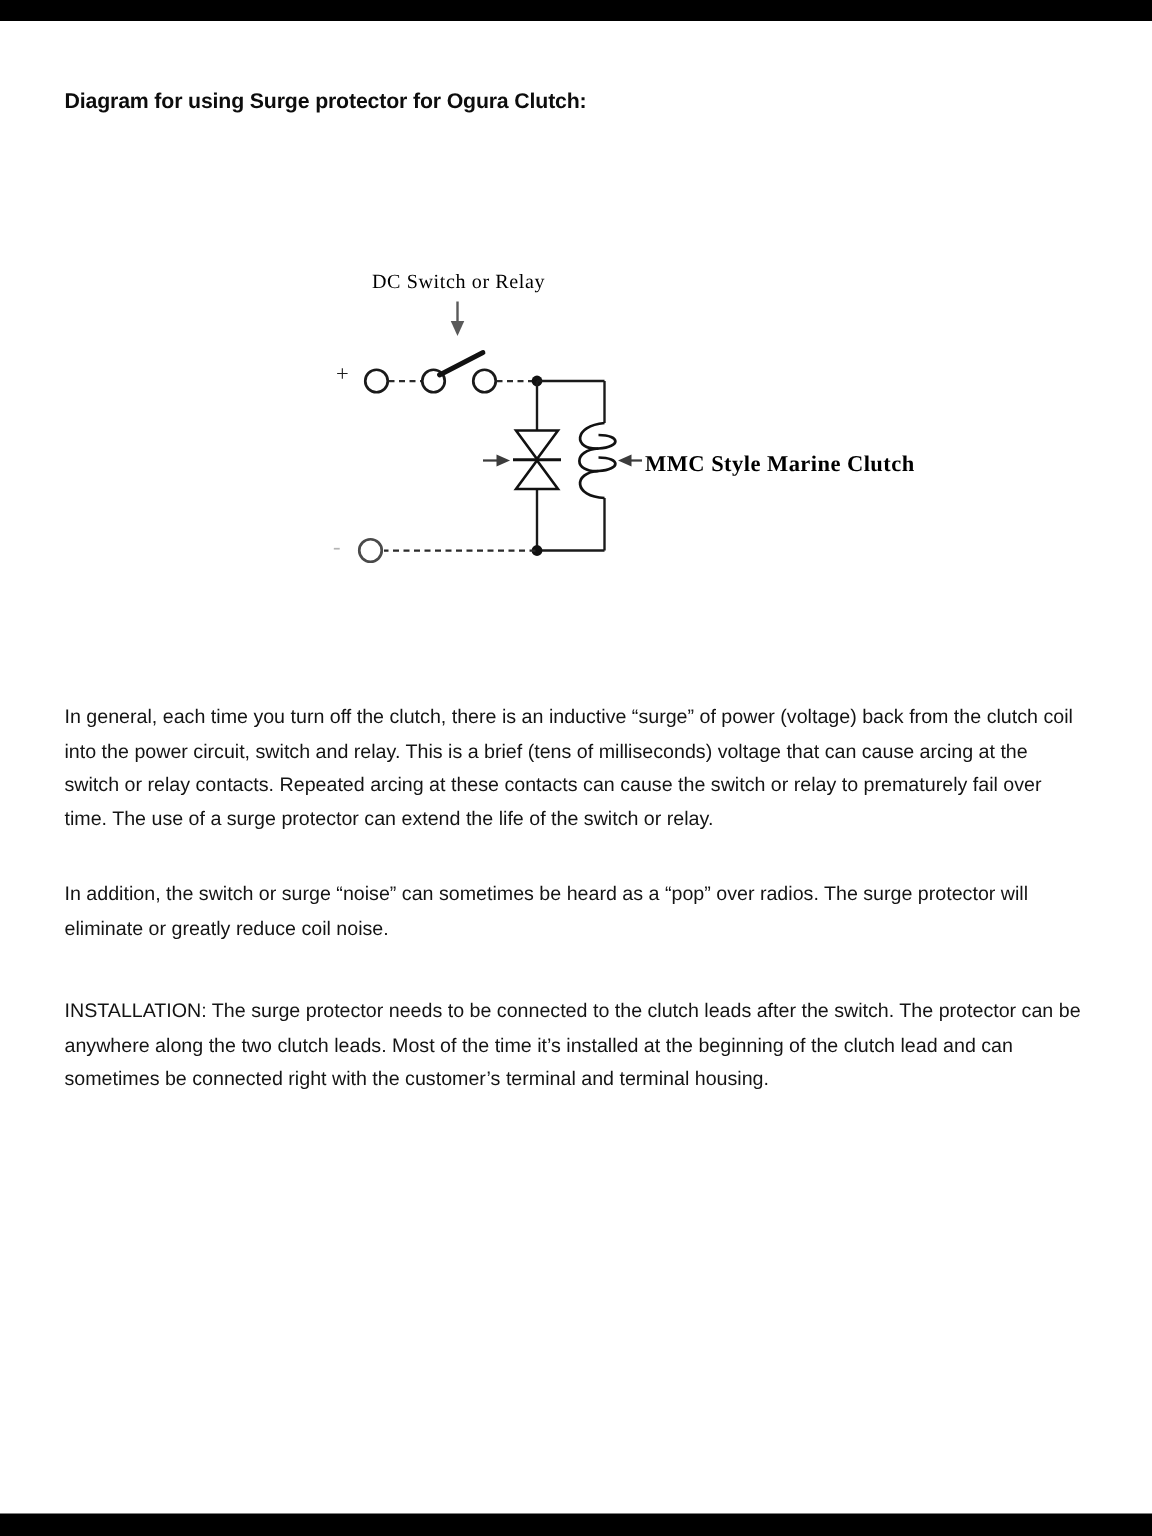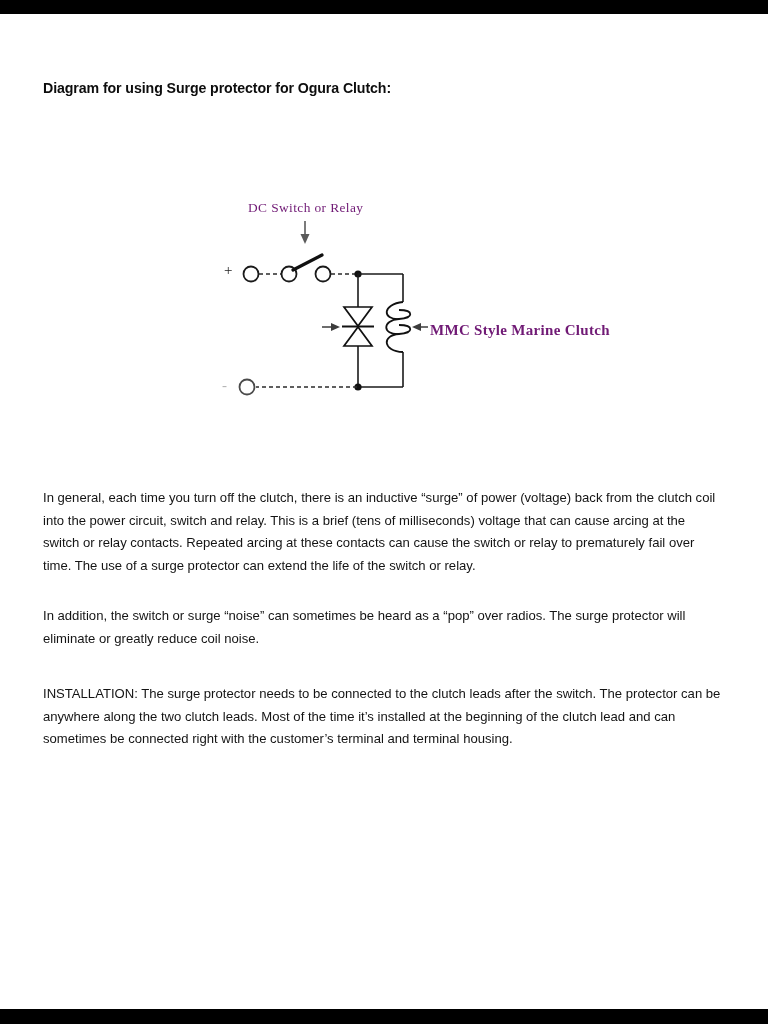--- a/index.html
+++ b/index.html
@@ -26,21 +26,20 @@
   .scan-band.top { top: 0; height: 14px; }
   .scan-band.bottom { top: 1009px; height: 15px; }
 
   .page {
     position: absolute;
     left: 0;
     top: 14px;
     width: 768px;
     height: 755px;
     background: #ffffff;
-    margin-top: 20px;
   }
 
   
   .doc-title {
     position: absolute;
     left: 43px;
     top: 46px;
     font-size: 14.2px;
     font-weight: bold;
     letter-spacing: -0.1px;
@@ -53,21 +52,21 @@
     left: 0;
     top: 140px;
     width: 768px;
     height: 250px;
   }
   .diagram svg { display: block; }
 
   .dg-label {
     position: absolute;
     font-family: "Liberation Serif", serif;
-    color: #701a75;
+    color: #000000;
     white-space: nowrap;
   }
   .dg-label.switch-label {
     left: 248px;
     top: 26px;
     font-size: 13.4px;
     letter-spacing: 0.4px;
   }
   .dg-label.surge-label {
     left: 55px;

